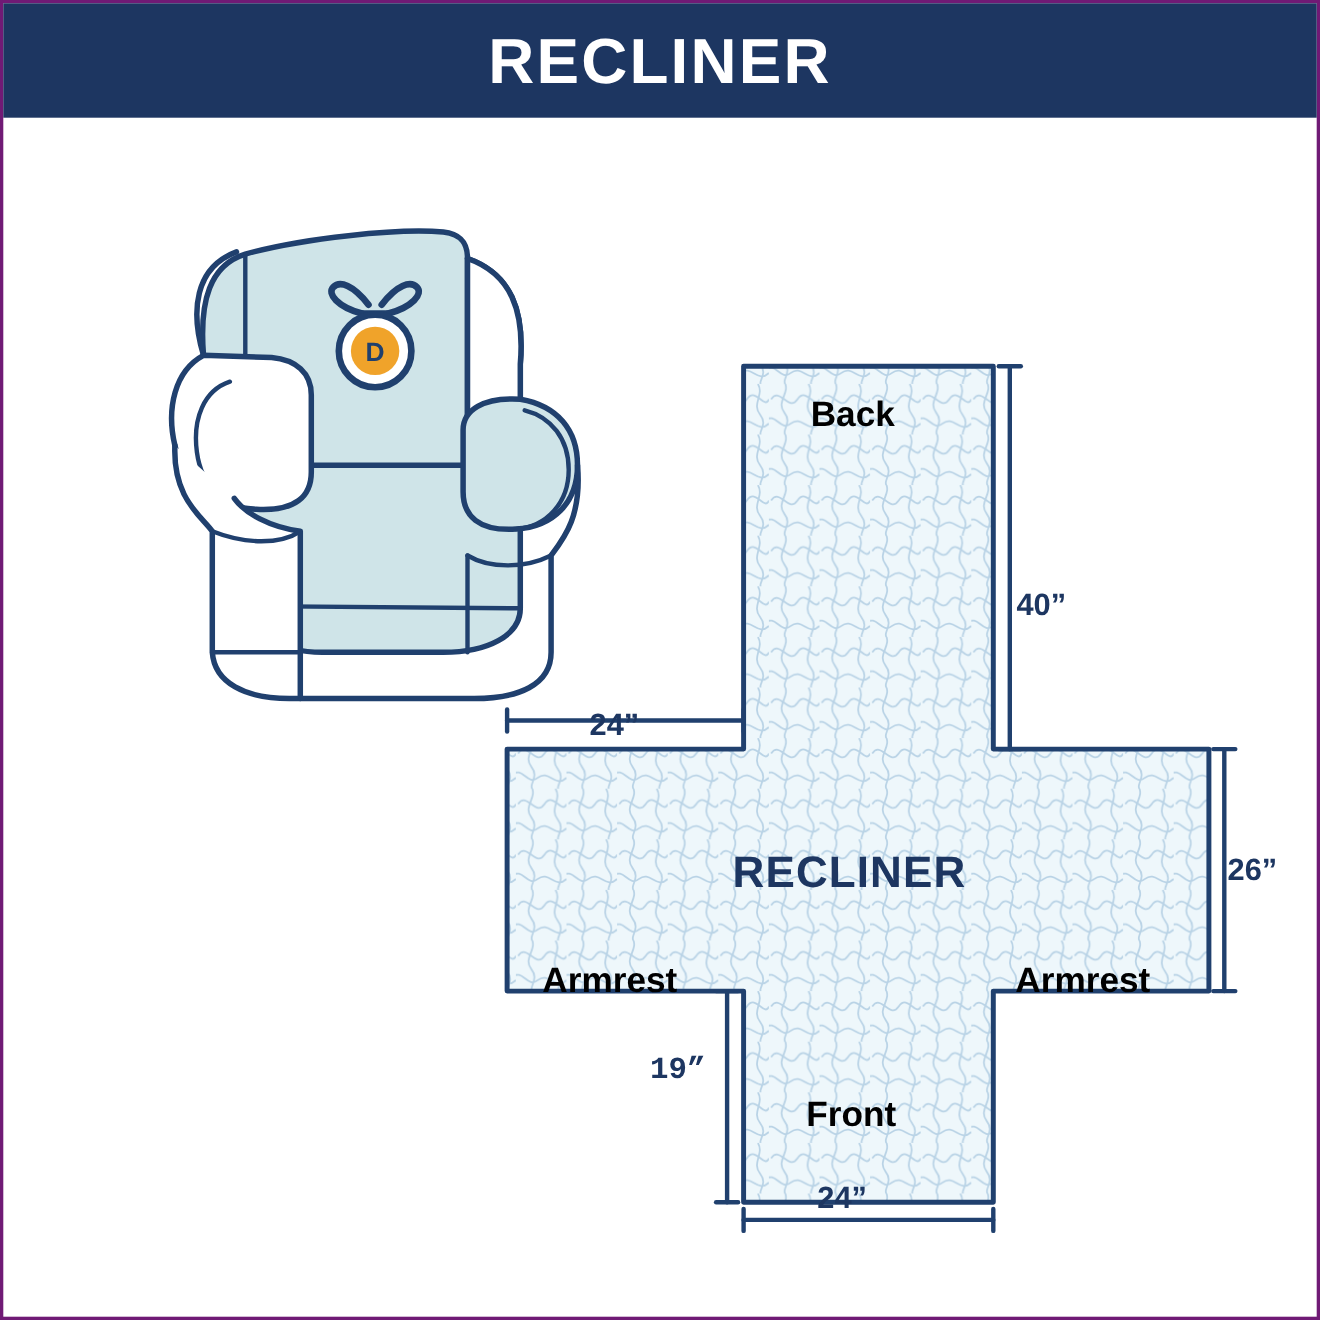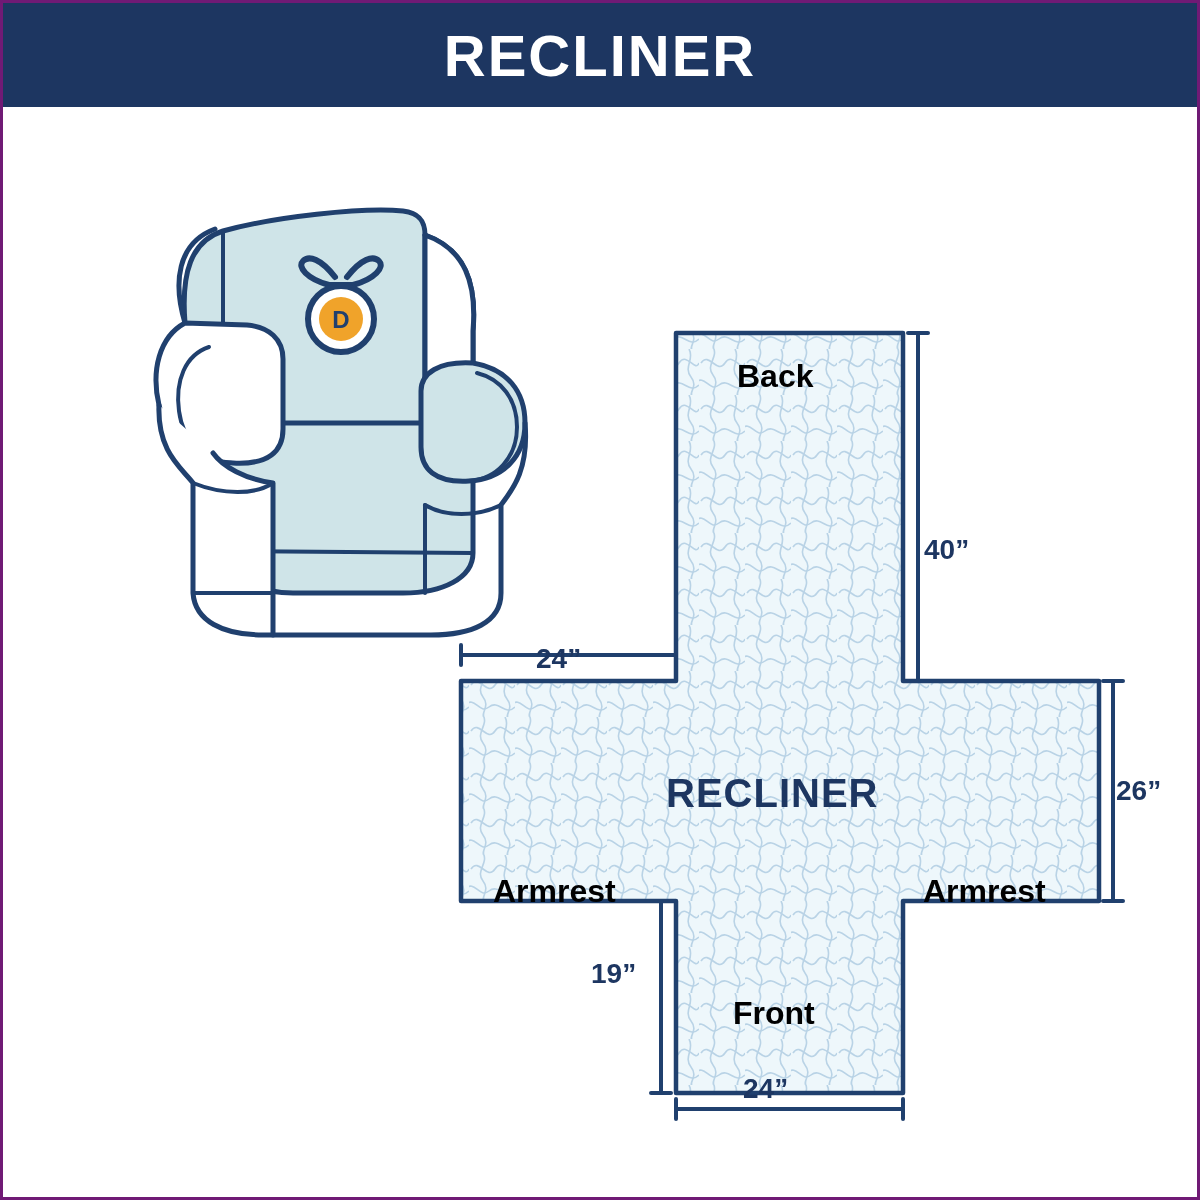--- a/index.html
+++ b/index.html
@@ -165,17 +165,17 @@
 
     <div class="face-label" style="left:314px;top:55px;">Back</div>
     <div class="center-label" style="left:243px;top:468px;">RECLINER</div>
     <div class="face-label" style="left:70px;top:570px;">Armrest</div>
     <div class="face-label" style="left:500px;top:570px;">Armrest</div>
     <div class="face-label" style="left:310px;top:692px;">Front</div>
 
     <div class="dim-label" style="left:501px;top:190px;margin-top:41px;">40”</div>
     <div class="dim-label" style="left:113px;top:340px;">24”</div>
     <div class="dim-label" style="left:693px;top:472px;">26”</div>
-    <div class="dim-label" style="left:168px;top:655px;">19”</div>
+    <div class="dim-label" style="left:168px;top:655px;font-family:Liberation Mono, monospace;">19”</div>
     <div class="dim-label" style="left:320px;top:770px;">24”</div>
   </div>
 
 </div>
 
 </body></html>

